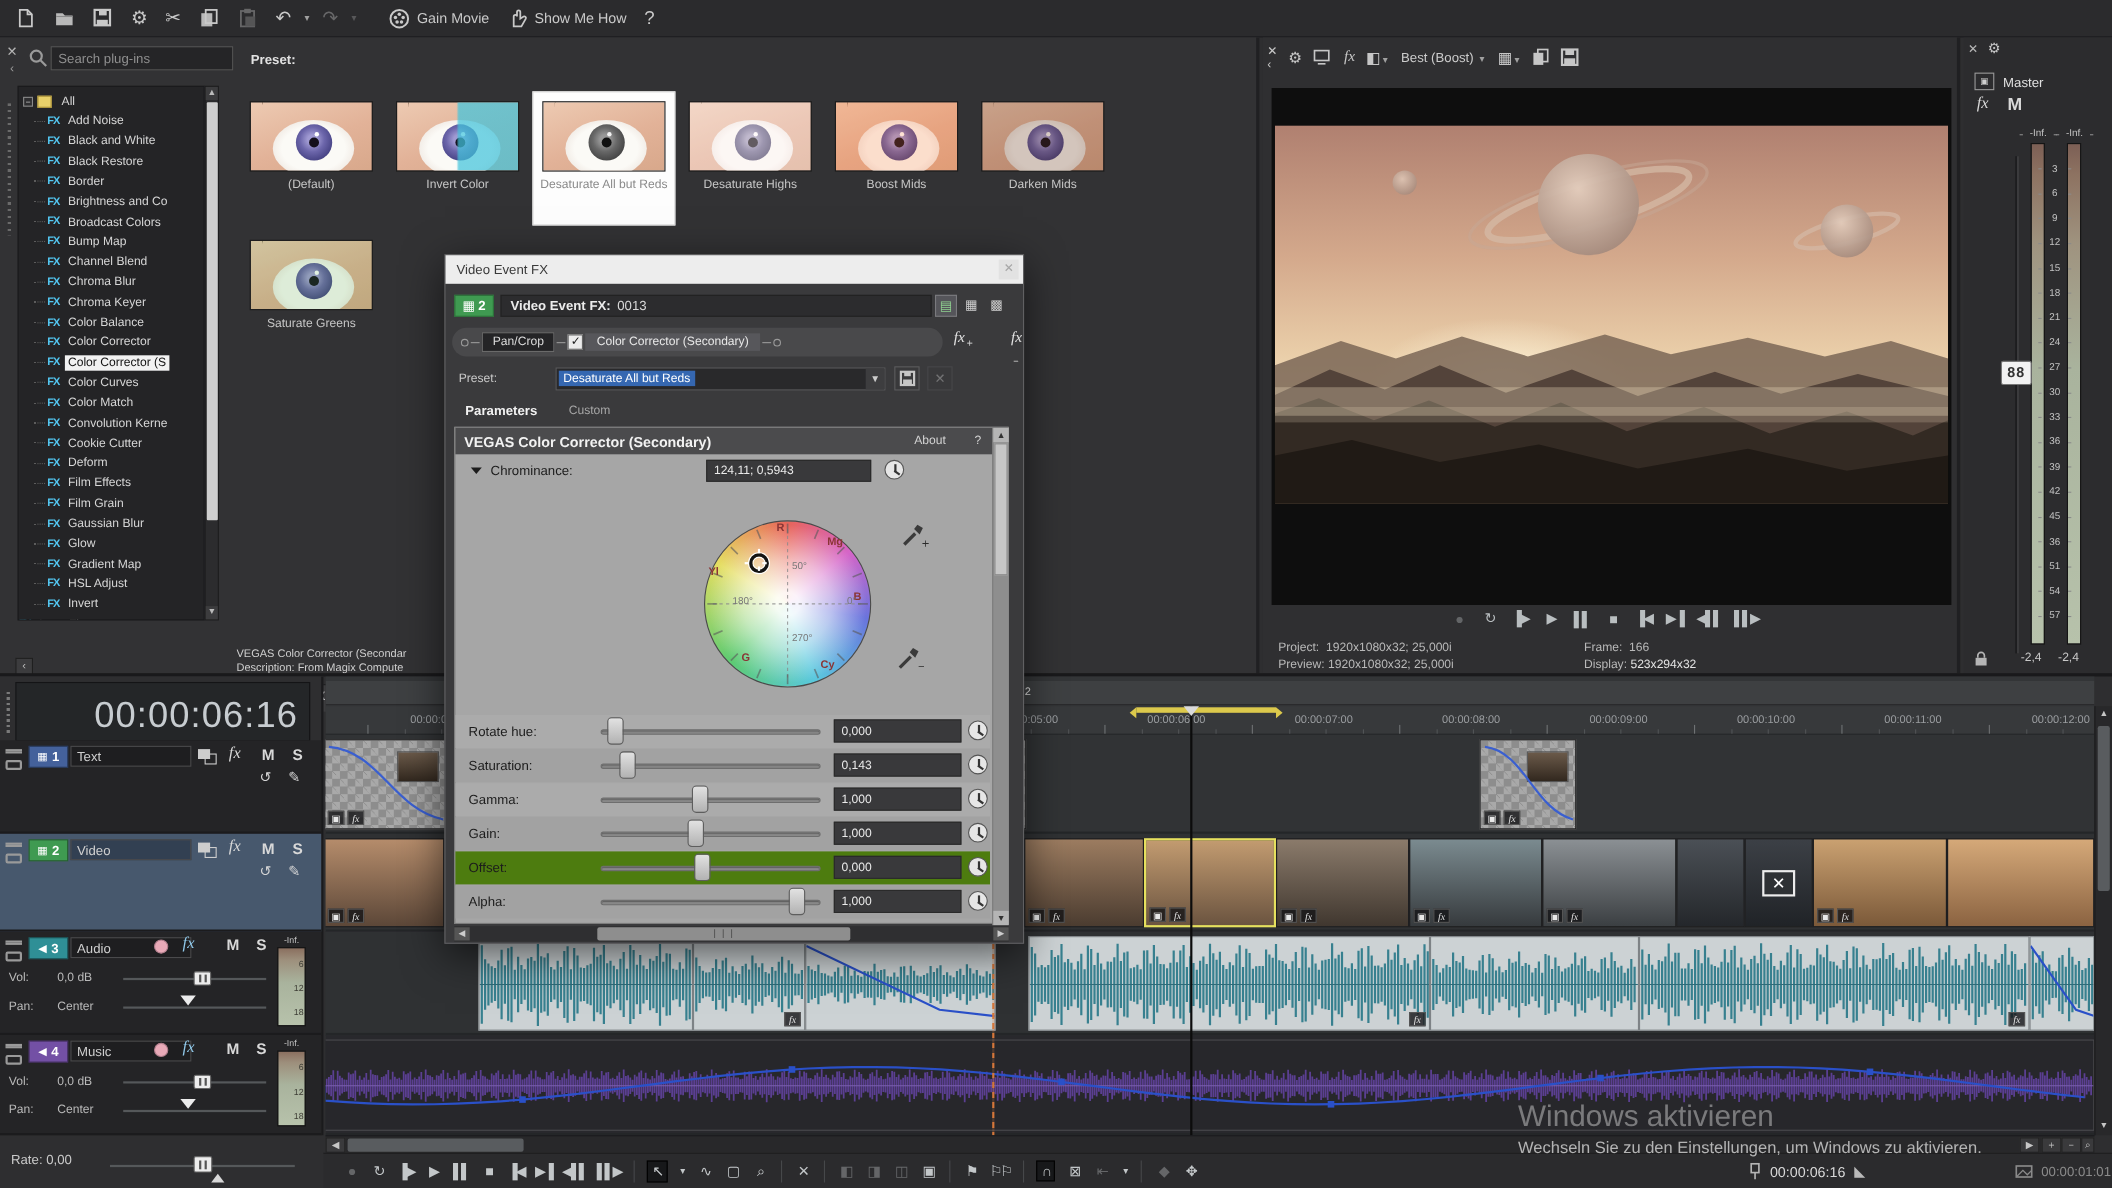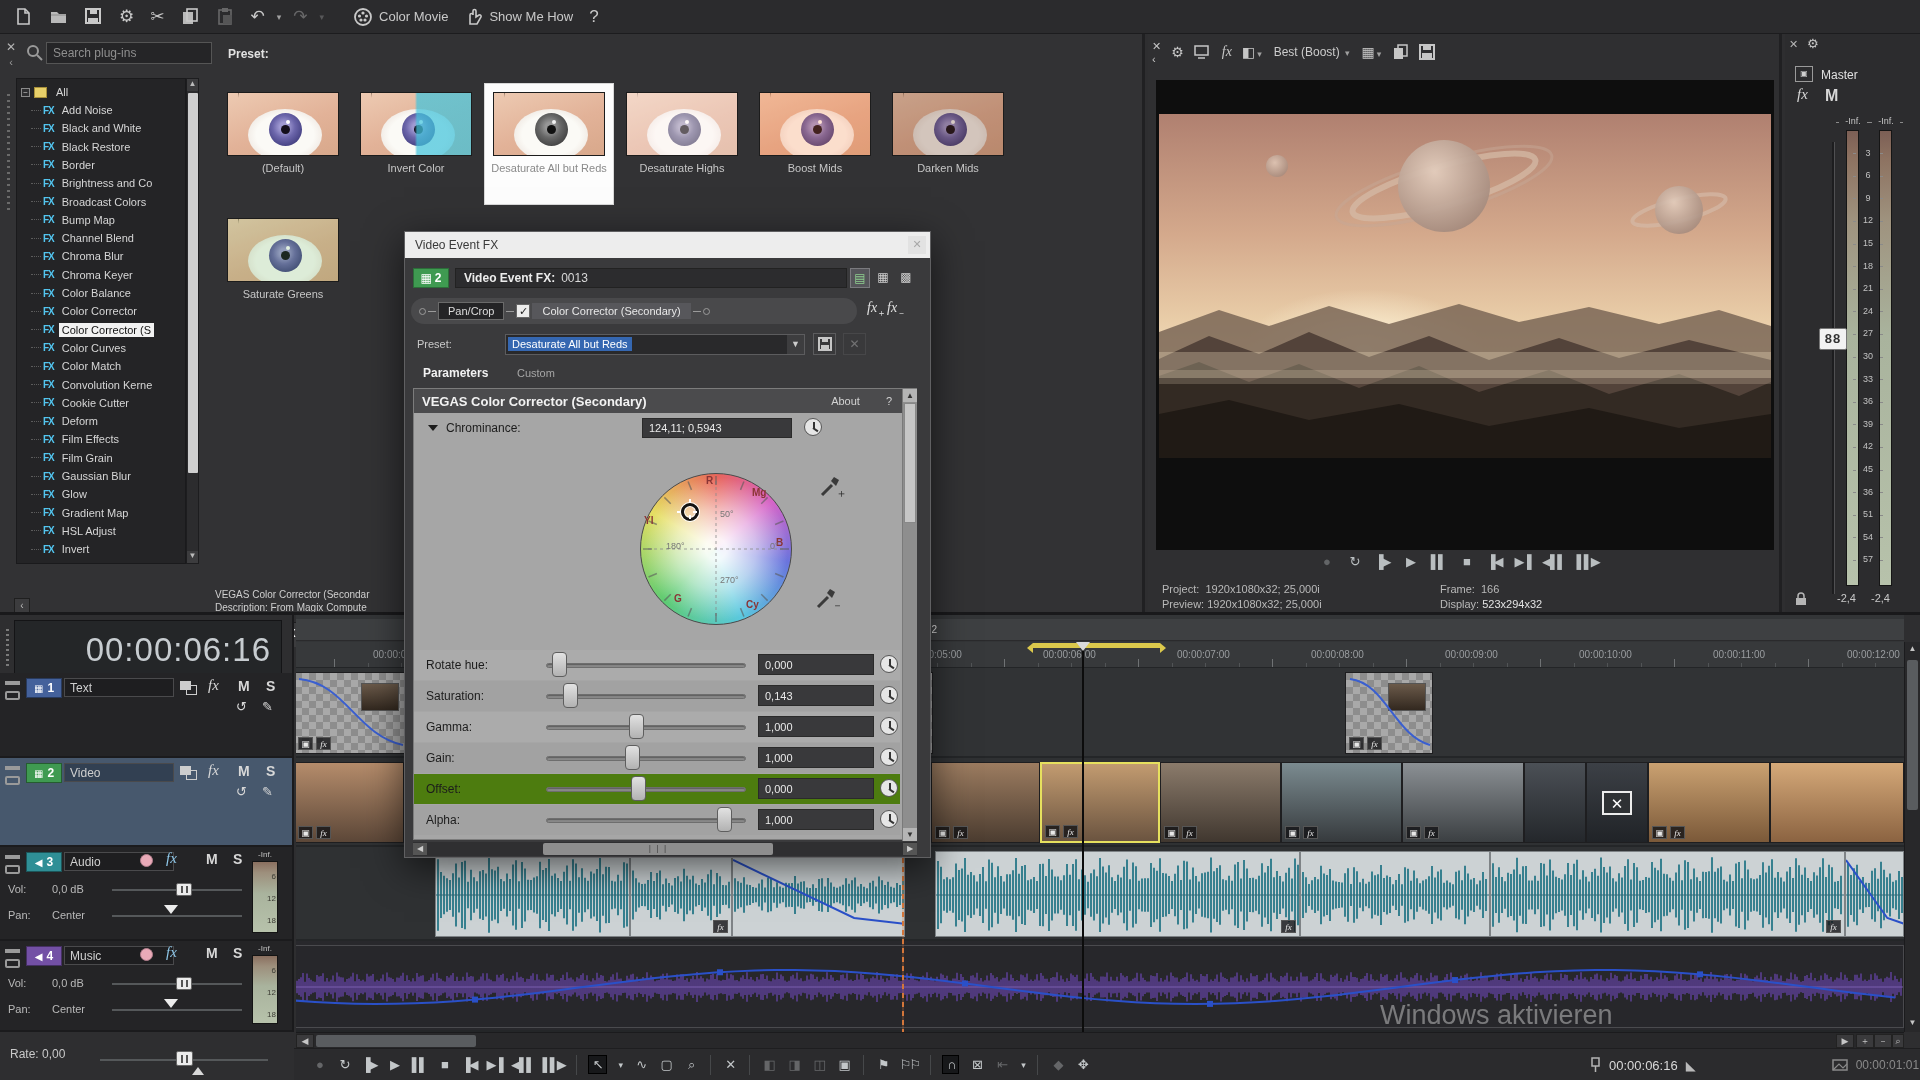--- a/index.html
+++ b/index.html
@@ -323,21 +323,21 @@
       <span style="width: 14px;"></span>
       <div class="tb-btn">
         <svg width="19" height="19">
           <circle cx="9" cy="10" r="8" fill="none" stroke="#c9c9c9" stroke-width="1.8"></circle>
           <circle cx="9" cy="6" r="1.6" fill="#c9c9c9"></circle>
           <circle cx="5.5" cy="9" r="1.6" fill="#c9c9c9"></circle>
           <circle cx="12.5" cy="9" r="1.6" fill="#c9c9c9"></circle>
           <circle cx="7" cy="13" r="1.6" fill="#c9c9c9"></circle>
           <circle cx="11" cy="13" r="1.6" fill="#c9c9c9"></circle>
         </svg>
-        <span>Color Movie</span>
+        <span>Gain Movie</span>
       </div>
       <div class="tb-btn">
         <svg width="19" height="19">
           <path d="M6 17 V8 a1.5 1.5 0 0 1 3 0 V4 a1.5 1.5 0 0 1 3 0 v6 l3 -2 a1.5 1.5 0 0 1 2 2 l-4 7 z" fill="none" stroke="#c9c9c9" stroke-width="1.6"></path>
         </svg>
         <span>Show Me How</span>
       </div>
       <div class="tb-btn">
         <span class="tb-glyph">?</span>
       </div>
@@ -1085,21 +1085,21 @@
       <span class="node"></span>
         <span class="chain-dash"></span>
       <span id="chain-pancrop">Pan/Crop</span>
       <span class="chain-dash"></span>
       <span id="chain-check">✓</span>
       <span id="chain-plugin">Color Corrector (Secondary)</span>
       <span class="chain-dash"></span>
         <span class="node"></span>
     </div>
     <div class="fxpm abs" style="left:462px">fx<sub>＋</sub></div>
-    <div class="fxpm abs" style="left:482px">fx<sub>－</sub></div>
+    <div class="fxpm abs" style="left:514px">fx<sub>－</sub></div>
     <div id="dlg-preset-label" class="abs">Preset:</div>
     <div id="dlg-preset-combo" class="abs">
       <span class="selval">Desaturate All but Reds</span>
       <span class="dd">▼</span>
     </div>
     <div class="dlg-chip" style="left:408px">
       <svg width="14" height="14" style="margin-top:3px">
           <rect x="1" y="1" width="12" height="12" fill="none" stroke="#c6c6c6" stroke-width="2"></rect>
           <rect x="4" y="1" width="6" height="4" fill="#c6c6c6"></rect>
           <rect x="3" y="8" width="8" height="5" fill="#c6c6c6"></rect>
@@ -1227,14 +1227,15 @@
     </div>
     <div id="dlg-hscroll" class="abs">
       <div class="arr" style="left:0">◀</div>
       <div class="thumb">❘❘❘</div>
       <div class="arr" style="right:0">▶</div>
     </div>
   </div>
 
   <div id="watermark" class="abs">
     <div id="wm1">Windows aktivieren</div>
+    <div id="wm2">Wechseln Sie zu den Einstellungen, um Windows zu aktivieren.</div>
   </div>
 </div>
 
 </body></html>

